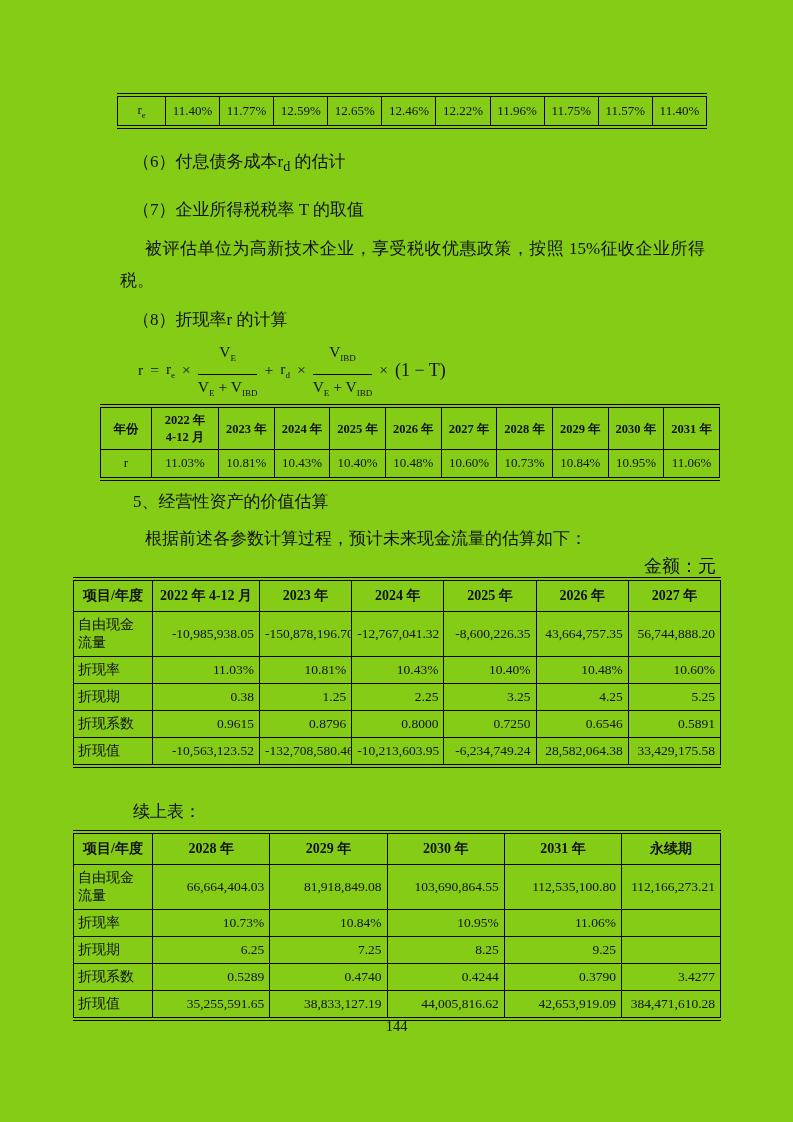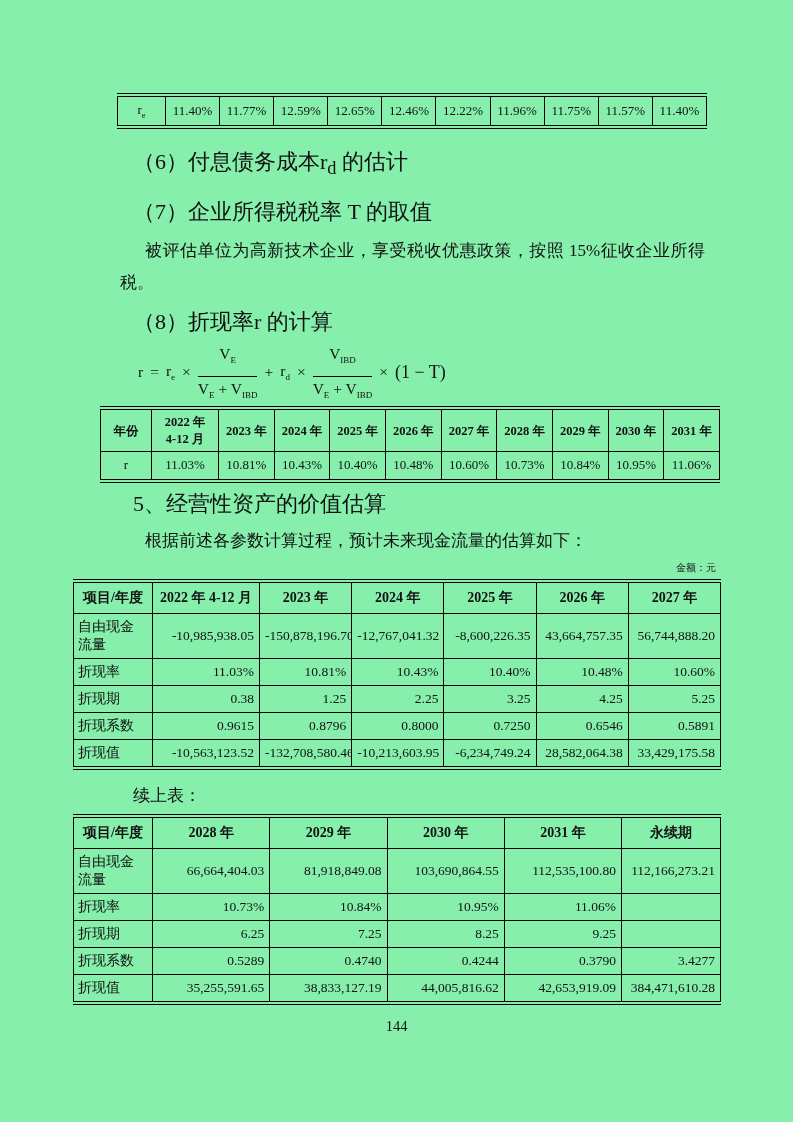--- a/index.html
+++ b/index.html
@@ -1,48 +1,48 @@
 <!DOCTYPE html>
 <html><head>
 <meta charset="utf-8">
 <style>
   html,body{margin:0;padding:0;background:#888;}
   .page{
     position:relative;
     width:793px;height:1122px;
     margin:0 auto;
-    background:#86efac;
+    background:#84cc16;
     color:#111;
     font-family:"Liberation Serif","DejaVu Serif",serif;
     overflow:hidden;
   }
   
   .heading{
     margin:0 78px 0 120px;
     padding-left:13px;
-    font-size:22px;
+    font-size:17px;
     line-height:30px;
   }
   .para{
     margin:0 88px 0 120px;
     text-indent:25px;
     font-size:17px;
     line-height:32px;
     text-align:justify;
   }
   .cont-label{
-    margin:14px 78px 6px 120px;
+    margin:32px 78px 6px 120px;
     padding-left:13px;
     font-size:17px;
     line-height:24px;
   }
   .unit-note{
     margin:2px 77px 2px 0;
     text-align:right;
-    font-size:10px;
+    font-size:18px;
     line-height:18px;
   }
   .pagenum{
     position:absolute;left:0;right:0;top:1018px;
     text-align:center;
     font-size:14.5px;
   }
   
   .formula{
     margin:7px 0 6px 138px;

